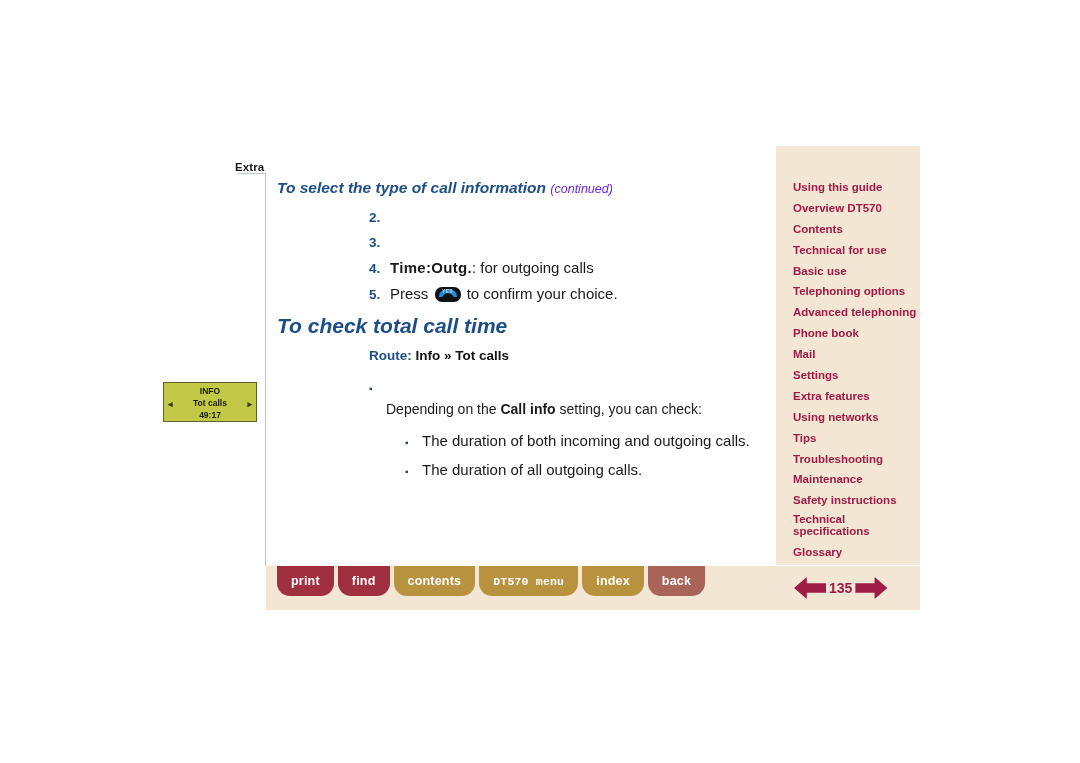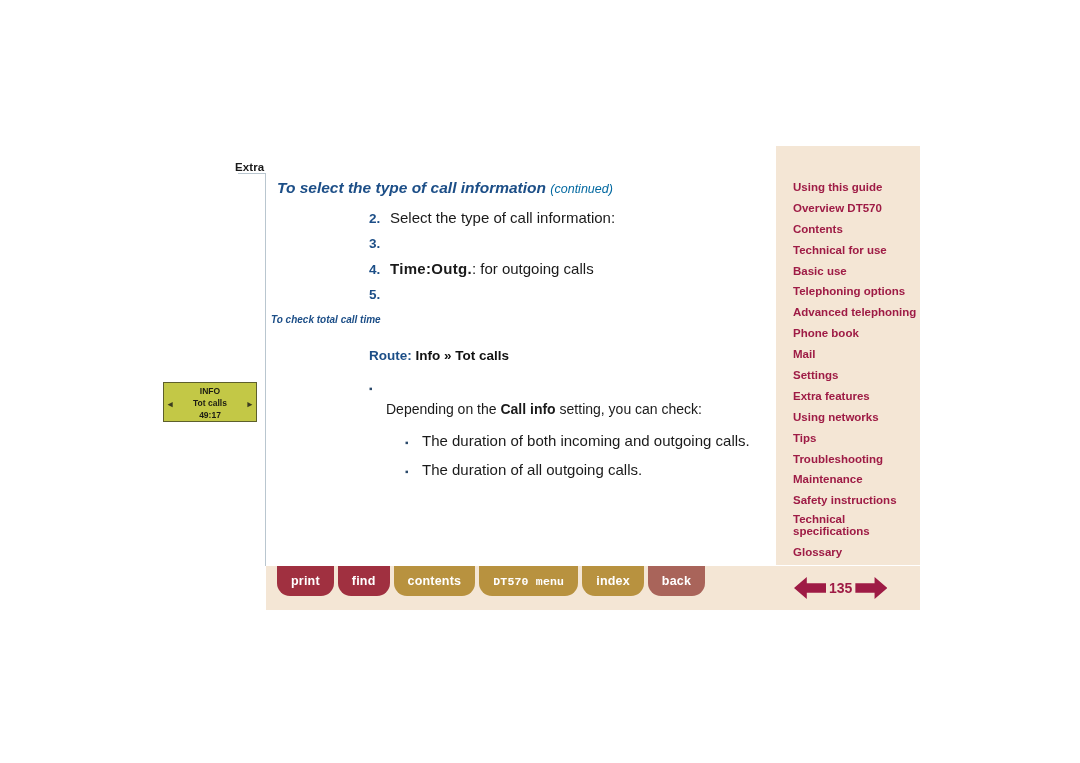--- a/index.html
+++ b/index.html
@@ -72,26 +72,26 @@
   }
   #heading-main {
     left: 277px;
     top: 179px;
     font-size: 15.5px;
   }
   #heading-main .continued {
     font-size: 12.5px;
     font-weight: normal;
     font-style: italic;
-    color: #0369a1;
+    color: #6d28d9;
   }
   #heading-second {
-    left: 271px;
+    left: 277px;
     top: 314px;
-    font-size: 10px;
+    font-size: 21px;
   }
 
   
   #steps {
     position: absolute;
     left: 369px;
     top: 208px;
     width: 400px;
   }
   .step {
@@ -337,34 +337,34 @@
 
   <div class="h-section" id="heading-main">
     <span>To select the type of call information</span>
     <span class="continued">(continued)</span>
   </div>
 
   <div id="steps">
 
     <div class="step">
       <span class="step-num">2.</span>
-      <span class="step-text"><span>Select the type of call information:</span></span>
     </div>
 
     <div class="step">
       <span class="step-num">3.</span>
     </div>
 
     <div class="step">
       <span class="step-num">4.</span>
       <span class="step-text"><b class="mono-bold">Time:Outg.</b><span>: for outgoing calls</span></span>
     </div>
 
     <div class="step">
       <span class="step-num">5.</span>
+      <span class="step-text"><span>Press </span><span class="yes-key"><span class="handset"></span><span class="yes-label">YES</span></span><span> to confirm your choice.</span></span>
     </div>
 
   </div>
 
   <div class="h-section" id="heading-second">To check total call time</div>
 
   <div id="route-line">
     <span class="route-label">Route:</span>
     <span class="route-path">Info</span>
     <span class="route-sep">»</span>

